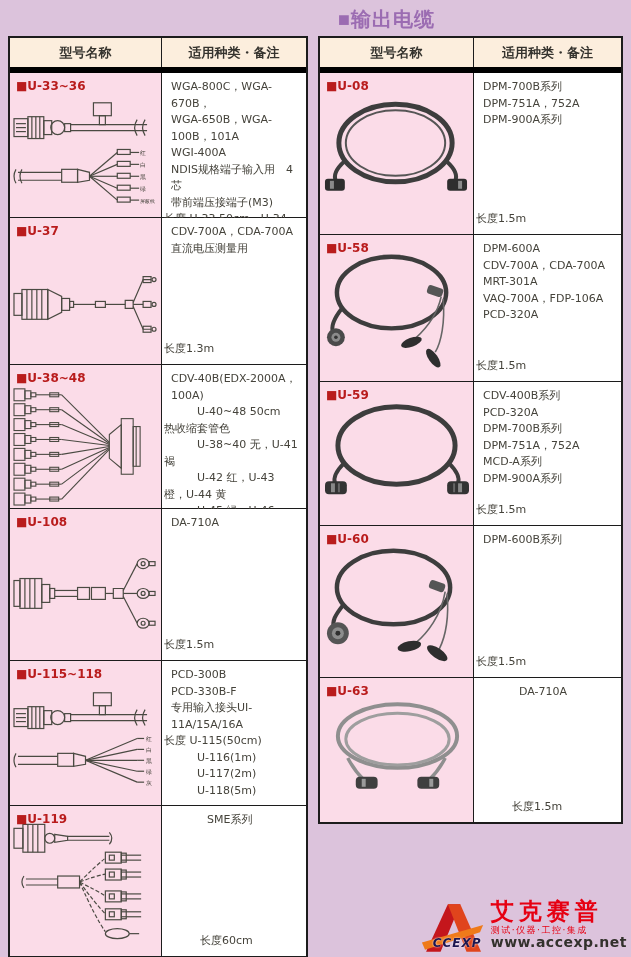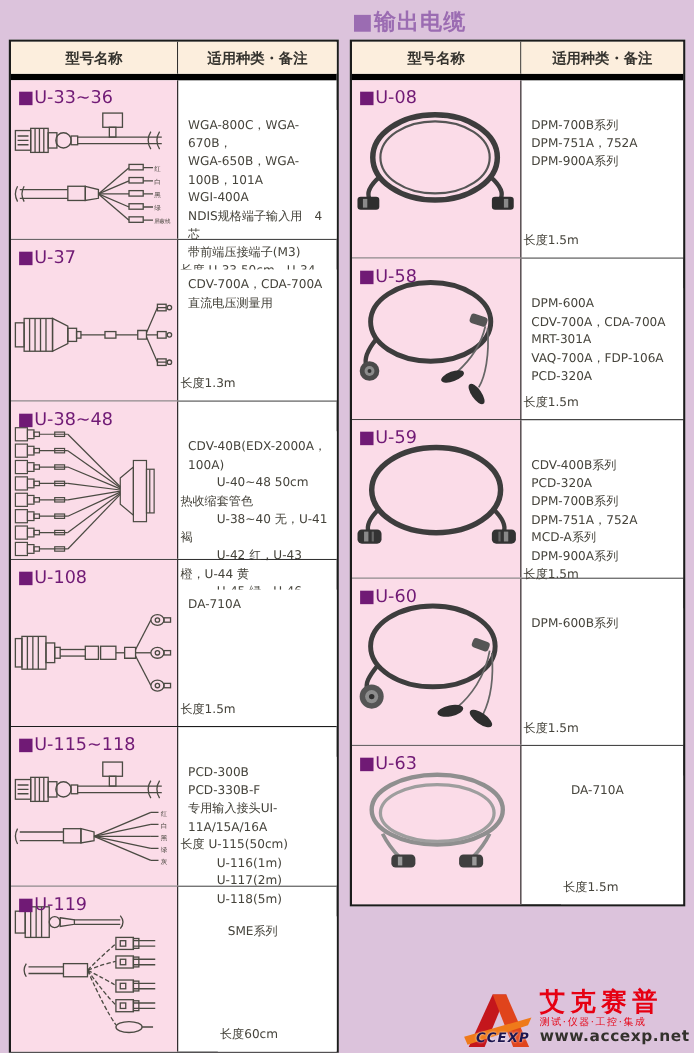--- a/index.html
+++ b/index.html
@@ -3,22 +3,22 @@
 <meta charset="utf-8">
 <style>
   html,body{margin:0;padding:0;}
   body{
     width:631px;height:957px;position:relative;overflow:hidden;
     background:#dcc3dc;
     font-family:"DejaVu Sans","Liberation Sans",sans-serif;
     color:#35332e;
   }
   .page-title{
-    position:absolute;left:320px;top:6px;
-    font-size:20px;font-weight:bold;color:#9b6cb2;letter-spacing:1px;
+    position:absolute;left:338px;top:6px;
+    font-size:20px;font-weight:bold;color:#9b6cb2;letter-spacing:1px;font-family:Liberation Mono, monospace;
   }
   .cat-table{
     position:absolute;top:36px;background:#fff;
     border:2px solid #1c1c1c;box-sizing:border-box;
   }
   #left-table{left:8px;width:300px;}
   #right-table{left:318px;width:305px;}
   .t-header{display:flex;height:29px;border-bottom:6px solid #000000;}
   .t-header .hcell{
     background:#fceedd;display:flex;align-items:center;justify-content:center;
@@ -29,25 +29,25 @@
   .hcell.c2{flex:1;}
   .t-row{display:flex;border-bottom:1px solid #1c1c1c;box-sizing:border-box;}
   .t-row:last-child{border-bottom:none;gap:36px;}
   .cell-model{
     position:relative;background:#fbdce8;box-sizing:border-box;
     border-right:1px solid #1c1c1c;
   }
   #left-table .cell-model{width:152px;}
   #right-table .cell-model{width:154px;}
   .model-label{
-    position:absolute;top:6px;left:6px;font-size:16px;color:#701a75;z-index:2;
+    position:absolute;top:6px;left:6px;font-size:12px;color:#b91c1c;z-index:2;font-weight:bold;
   }
   .illus{position:absolute;left:0;top:0;width:100%;height:100%;}
   .cell-notes{
-    flex:1;background:#ffffff;display:flex;flex-direction:column;box-sizing:border-box;margin-top:27px;
+    flex:1;background:#ffffff;display:flex;flex-direction:column;box-sizing:border-box;
   }
   .notes-block{padding:6px 8px 0 9px;}
   .length-block{margin-top:auto;padding:0 8px 7px 2px;}
   .notes-block .line,.length-block .line{
     font-size:11px;line-height:1.5;color:#45433b;
   }
   .logo{
     position:absolute;right:4px;bottom:1px;height:58px;display:flex;align-items:flex-end;
   }
   .logo-a-wrap{position:relative;width:70px;height:56px;}

